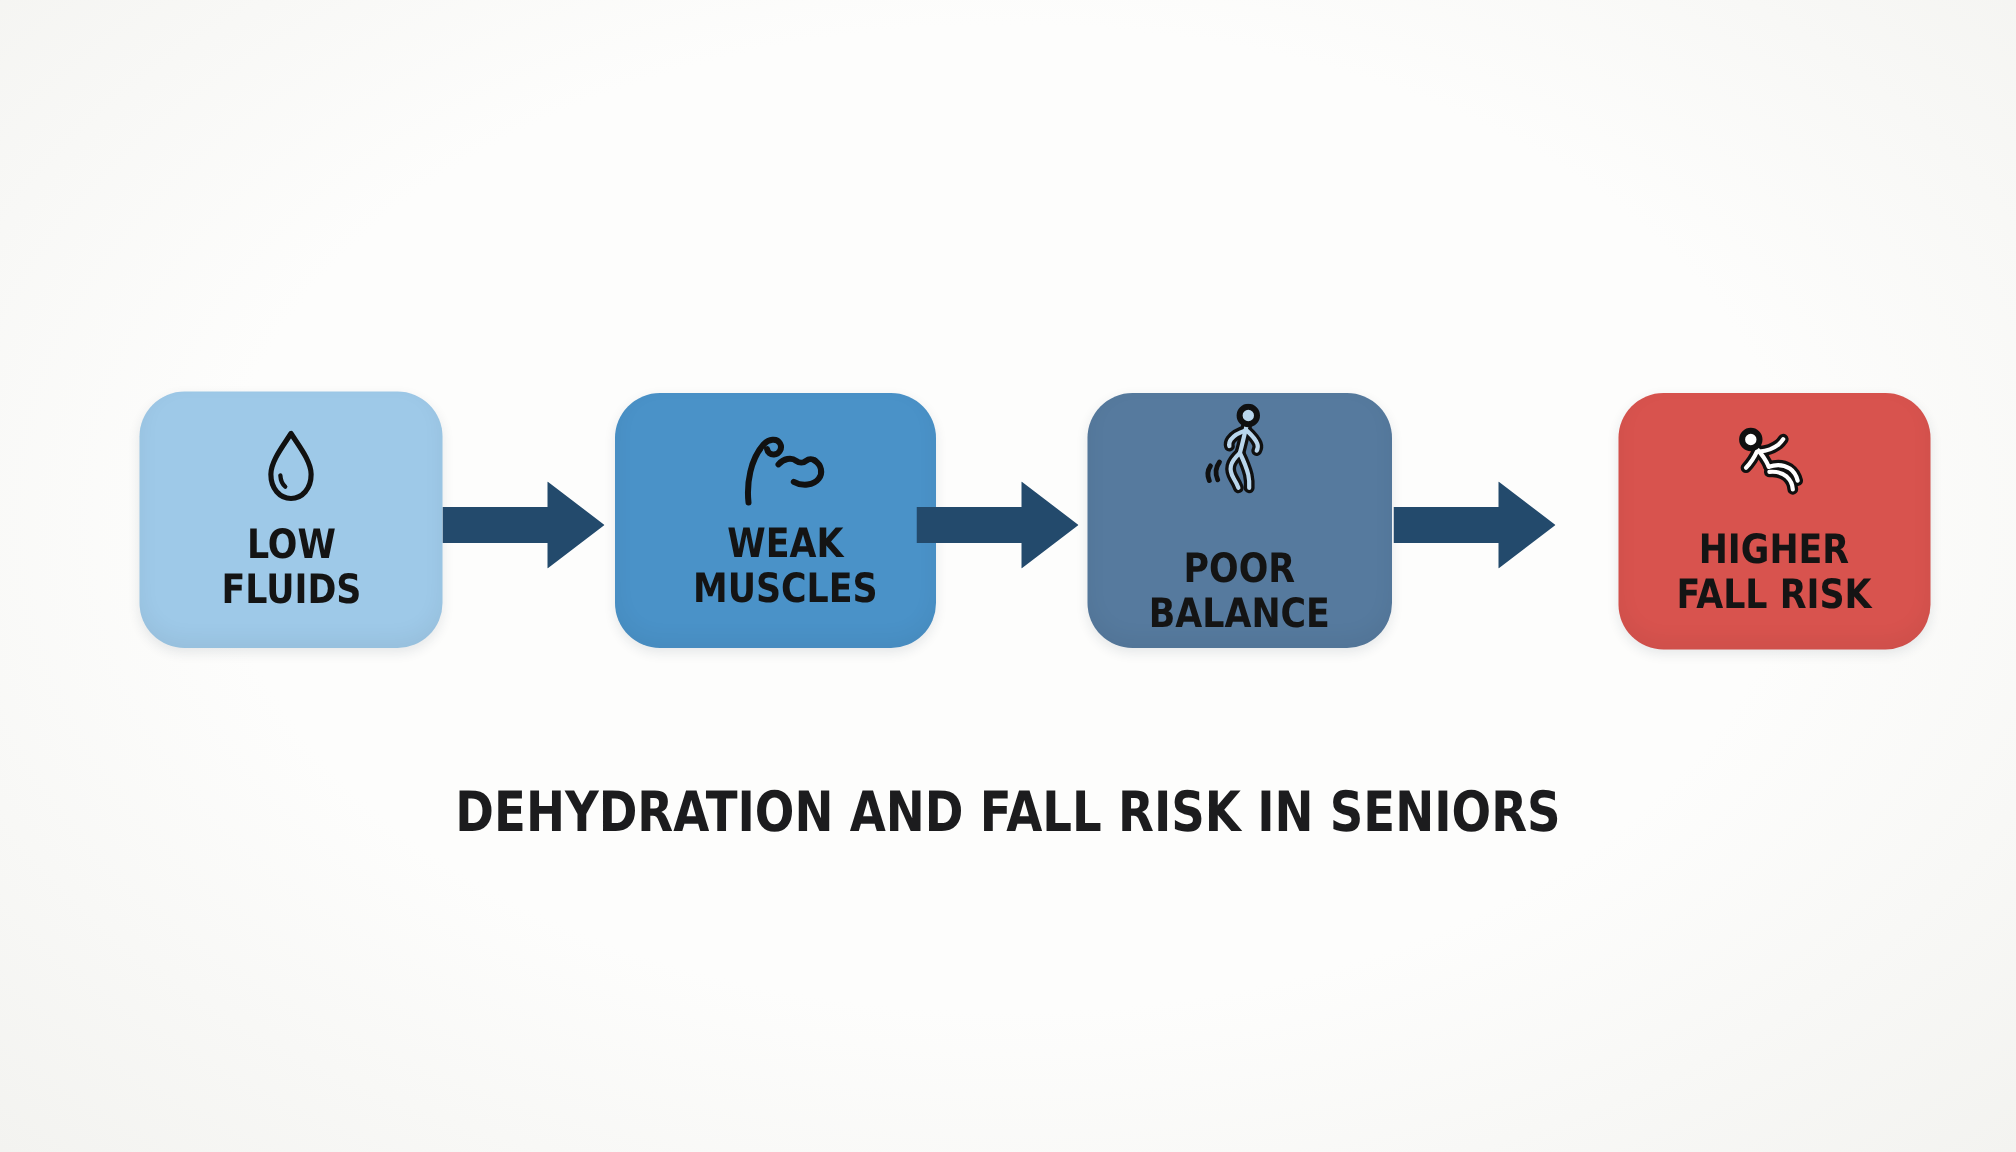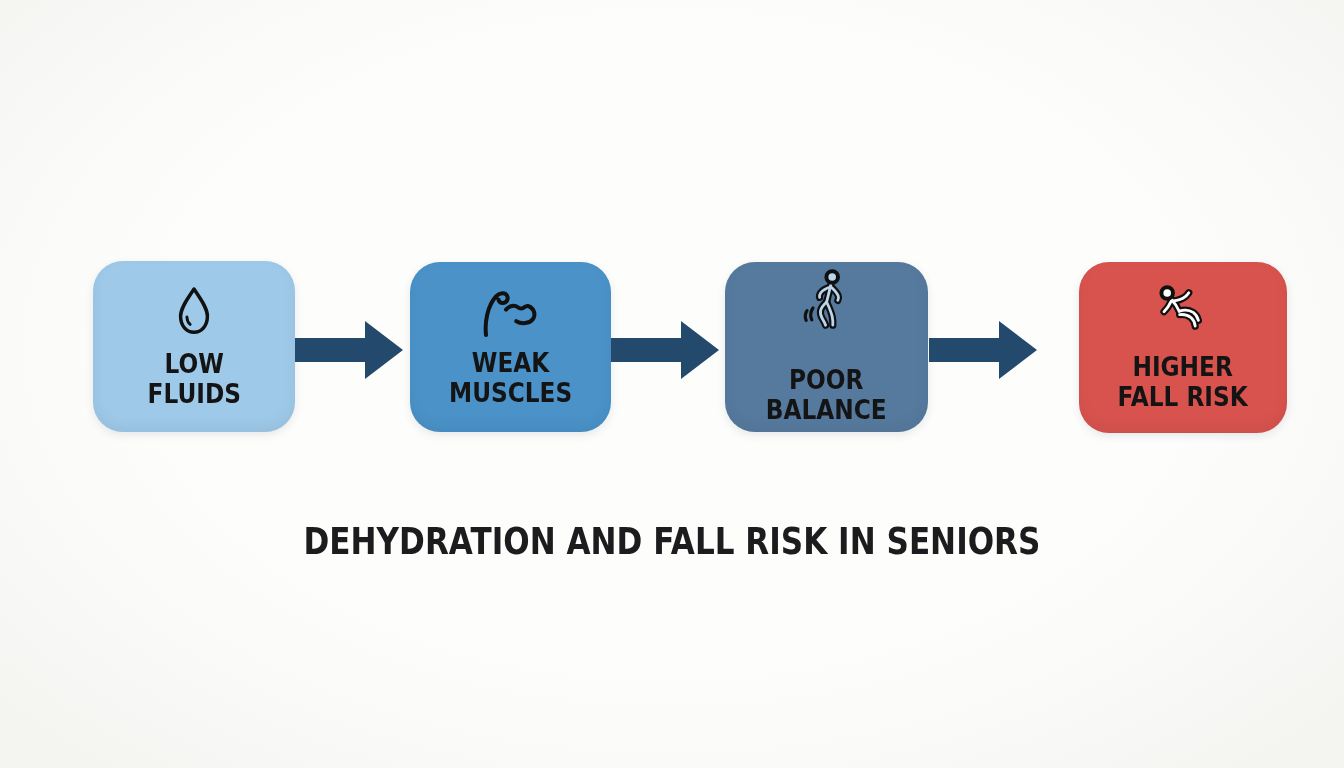--- a/index.html
+++ b/index.html
@@ -35,21 +35,21 @@
     position:absolute;left:0;top:522px;width:1344px;
     text-align:center;
     font-weight:bold;font-size:37px;line-height:40px;
     color:#1c1c1e;
     transform:scaleX(0.84);
     transform-origin:center center;
     white-space:nowrap;
   }
   
   #box-1{left:93px;top:261px;width:202px;height:171px;background:#9ec9e8;}
-  #box-2{left:410px;top:262px;width:201px;height:170px;background:#4a92c8;}
+  #box-2{left:410px;top:262px;width:201px;height:170px;background:#4a92c8;padding-left:13px;}
   #box-3{left:725px;top:262px;width:203px;height:170px;background:#567a9e;}
   #box-4{left:1079px;top:262px;width:208px;height:171px;background:#d8534e;}
   #arrow-1{left:295px;}
   #arrow-2{left:611px;}
   #arrow-3{left:929px;}
 </style>
 </head>
 <body>
 
 <div class="canvas">

